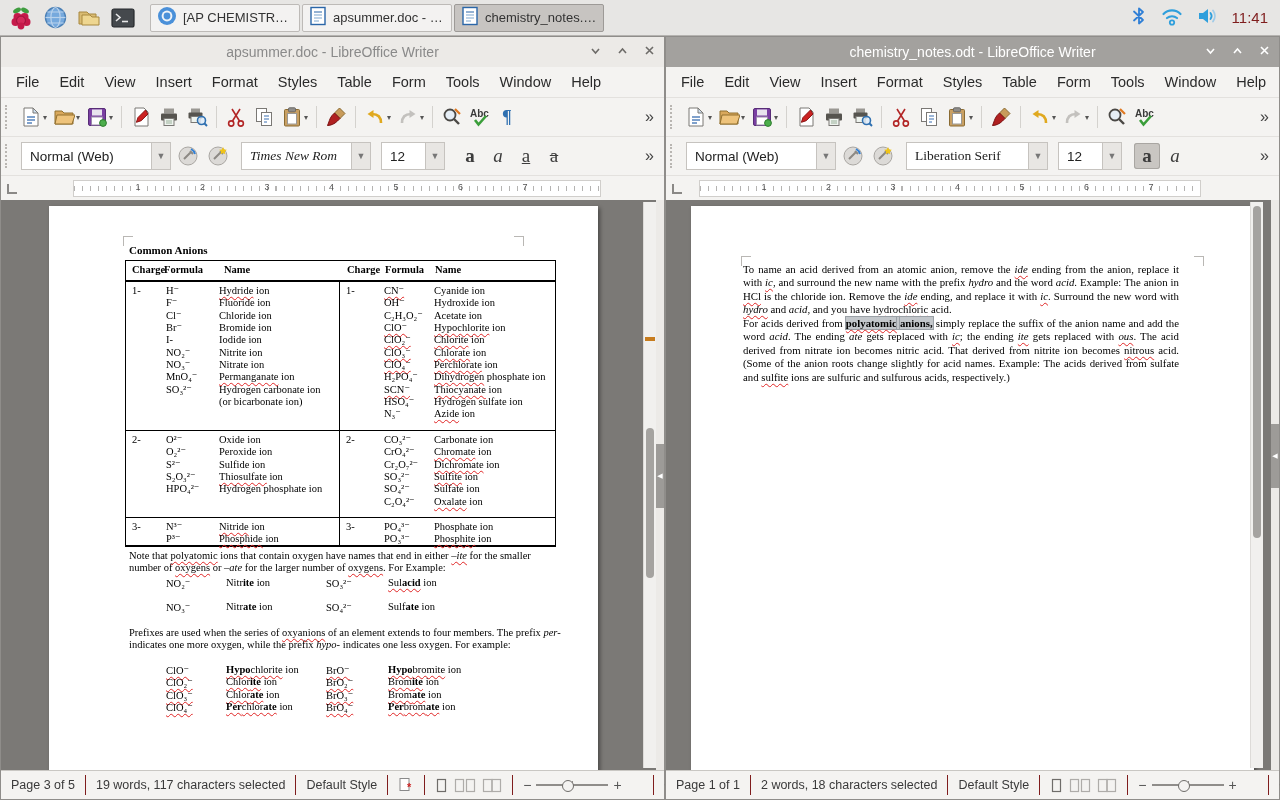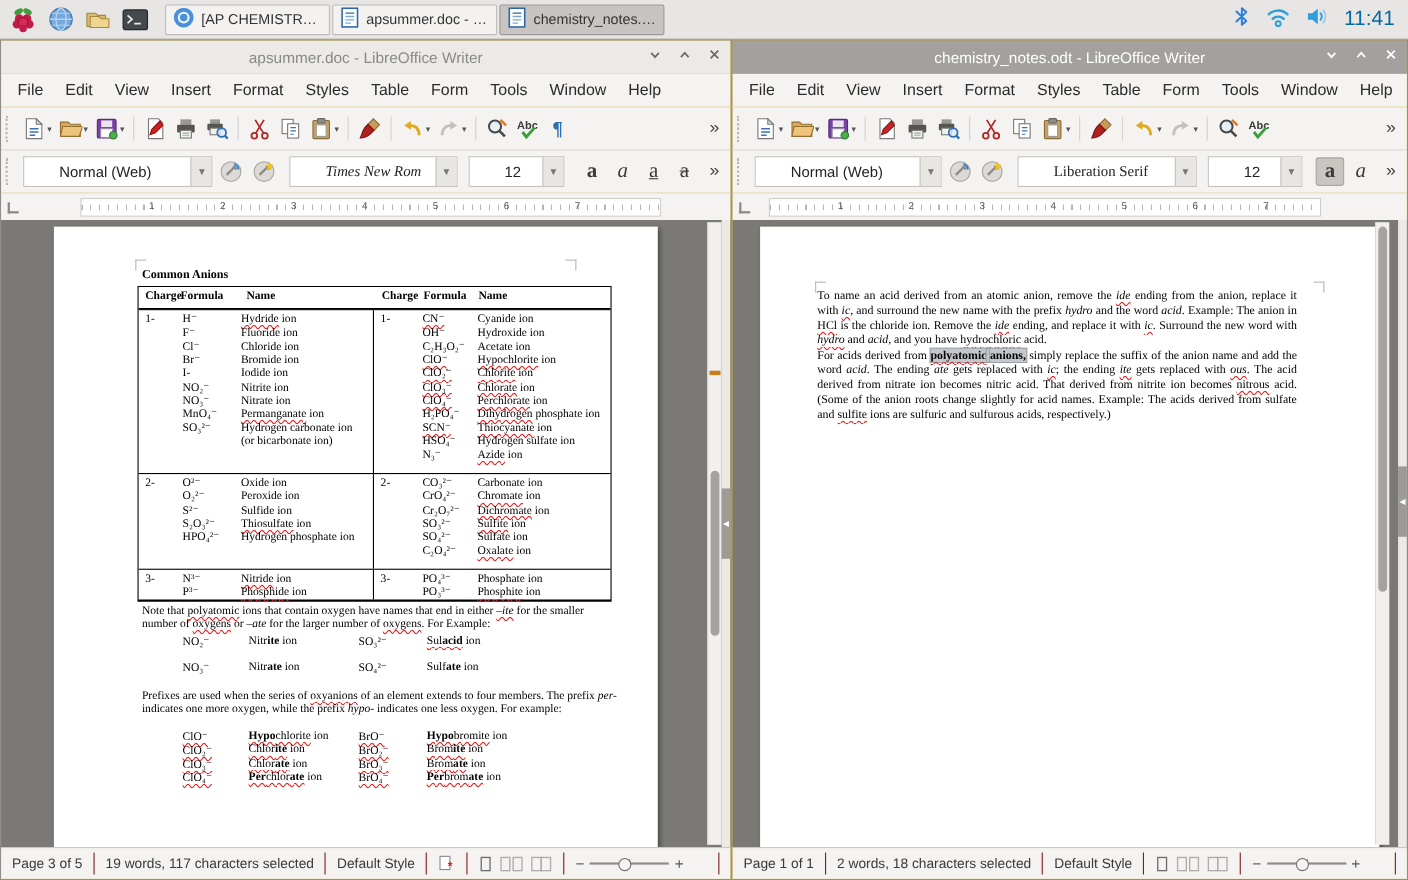--- a/index.html
+++ b/index.html
@@ -8,42 +8,42 @@
   
   #taskbar{position:absolute;left:0;top:0;width:1280px;height:36px;background:#e7e6e4;
     border-bottom:1px solid #b5b3b0;display:flex;align-items:center;gap:4px;padding:0 6px;box-sizing:border-box;}
   .launch{width:30px;height:30px;display:flex;align-items:center;justify-content:center;border:none;background:transparent;padding:0;}
   .tasks{display:flex;gap:2px;margin-left:8px;flex:1;}
   .taskbtn{display:flex;align-items:center;gap:6px;width:150px;height:28px;padding:0 6px;box-sizing:border-box;
     background:#f3f2f1;border:1px solid #bdbab7;border-radius:2px;font-size:13px;color:#333;white-space:nowrap;overflow:hidden;}
   .taskbtn.active{background:#c7c4c1;border-color:#9d9a97;}
   .taskbtn .tlabel{overflow:hidden;text-overflow:ellipsis;}
   .tray{display:flex;align-items:center;gap:12px;padding-right:6px;}
-  .clock{font-size:19px;color:#0369a1;}
+  .clock{font-size:15px;color:#7f1d1d;}
   
   .window{position:absolute;top:36px;height:764px;display:flex;flex-direction:column;
     background:#eab308;border:1px solid #8f8d8a;box-sizing:border-box;}
   #win-left{left:0;width:665px;}
   #win-right{left:665px;width:615px;}
   .titlebar{height:30px;flex:0 0 30px;position:relative;display:flex;align-items:center;justify-content:center;}
   #win-left .titlebar{background:#eceae7;color:#8a8a8a;}
   #win-right .titlebar{background:#a3a19e;color:#fff;}
   .wtitle{font-size:14px;}
   .winbtns{position:absolute;right:8px;top:0;height:30px;display:flex;align-items:center;gap:14px;}
   .menubar{height:30px;flex:0 0 30px;display:flex;align-items:center;padding:0 6px;gap:2px;background:#f4f3f1;}
   .menuitem{font-size:14.5px;color:#2b2b2b;padding:3px 9px;border-radius:2px;}
   .toolbar{height:38px;flex:0 0 38px;display:flex;align-items:center;padding:0 4px;background:#f4f3f1;border-top:1px solid #e3e1de;}
   .grip{width:7px;height:24px;margin-right:3px;border-left:2px dotted #b9b6b2;}
   .tbtn{display:flex;align-items:center;justify-content:center;height:28px;padding:0 3px;border-radius:2px;}
   .tbtn svg{display:block;}
   .caret{font-size:8px;color:#555;margin-left:1px;}
   .tsep{width:1px;height:22px;background:#d4d2ce;margin:0 5px;}
   .overflow{font-size:16px;color:#444;margin-left:auto;padding:0 6px;}
   .fmtbar{height:38px;flex:0 0 38px;display:flex;align-items:center;padding:0 4px;gap:4px;background:#f4f3f1;border-top:1px solid #e3e1de;}
-  .combo{display:flex;align-items:center;height:26px;background:#fff;border:1px solid #c6c3bf;padding-left:24px;}
+  .combo{display:flex;align-items:center;height:26px;background:#fff;border:1px solid #c6c3bf;}
   .combo .cval{padding:0 8px;font-size:13.5px;color:#222;white-space:nowrap;overflow:hidden;}
   .combo .cbtn{width:18px;height:100%;background:#e8e6e3;border-left:1px solid #c6c3bf;display:flex;align-items:center;justify-content:center;font-size:9px;color:#777;}
   .roundbtn{width:26px;height:26px;border-radius:50%;display:flex;align-items:center;justify-content:center;}
   .fletter{width:26px;height:26px;display:flex;align-items:center;justify-content:center;
     font-family:"Liberation Serif","DejaVu Serif",serif;font-size:19px;color:#3c3c3c;border-radius:3px;}
   .fletter.pressed{background:#c9c6c2;box-shadow:inset 0 0 0 1px #a9a6a2;}
   
   .ruler{height:24px;flex:0 0 24px;position:relative;background:#f4f3f1;border-top:1px solid #e3e1de;font-size:9px;color:#555;}
   .rband{position:absolute;top:4px;height:15px;background:#fff;border:1px solid #d0cecb;
     background-image:repeating-linear-gradient(to right,rgba(120,118,115,.55) 0 1px,transparent 1px 8.06px);

